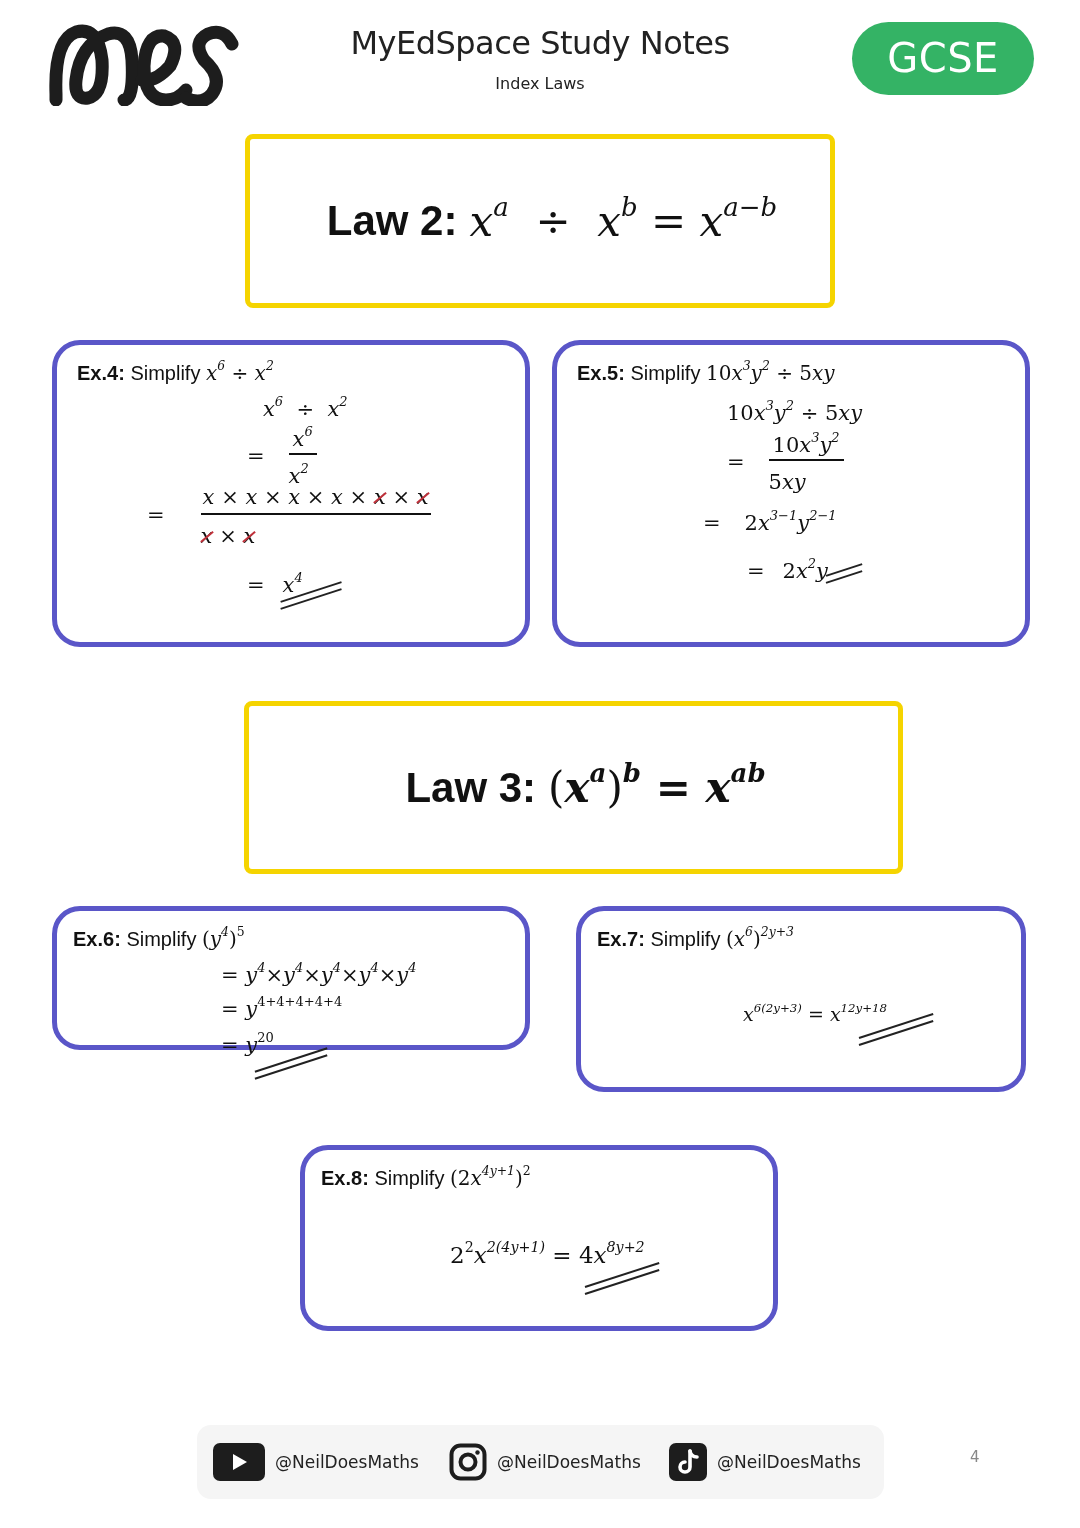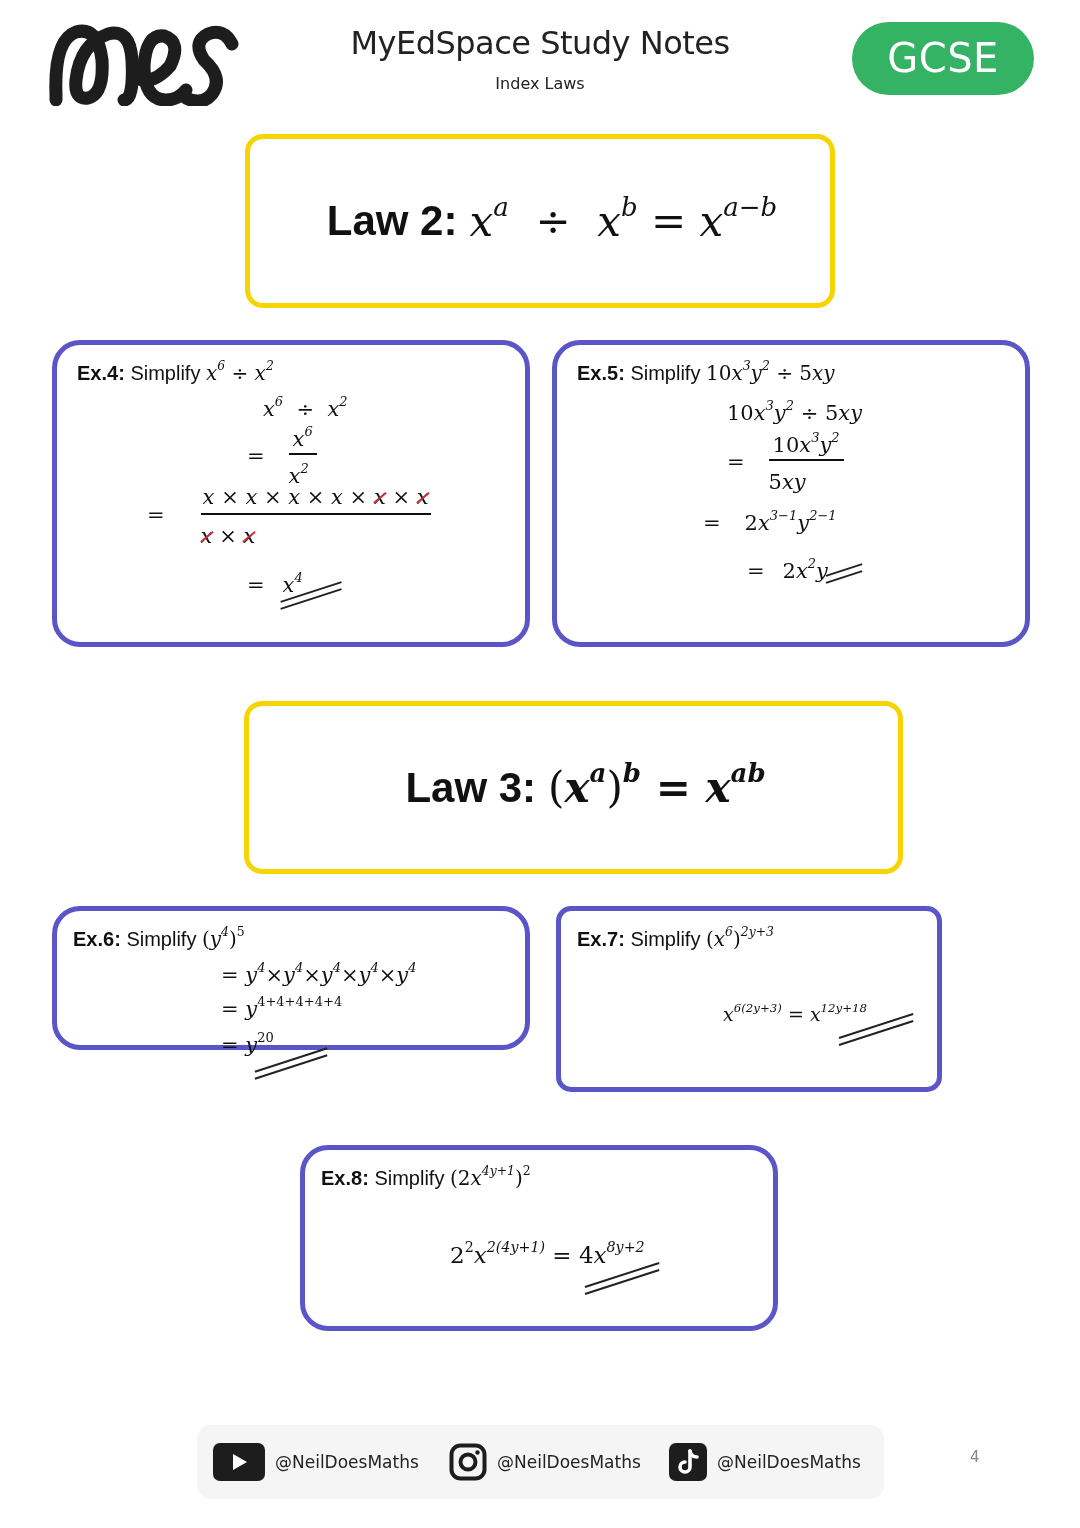--- a/index.html
+++ b/index.html
@@ -14,37 +14,37 @@
   .logo { position: absolute; left: 46px; top: 20px; width: 196px; height: 86px; }
   .title { position: absolute; left: 0; width: 1080px; top: 24px; text-align: center;
            font-family: "DejaVu Sans", sans-serif; font-size: 32px; color: #222; letter-spacing: -0.5px; }
   .subtitle { position: absolute; left: 0; width: 1080px; top: 74px; text-align: center;
               font-family: "DejaVu Sans", sans-serif; font-size: 16px; color: #222; }
   .badge { position: absolute; left: 852px; top: 22px; width: 182px; height: 73px;
            background: #34b365; border-radius: 37px; color: #fff; text-align: center;
            font-family: "DejaVu Sans", sans-serif; font-size: 40px; line-height: 73px; letter-spacing: 0.5px; }
 
   
-  .law { position: absolute; border: 5px solid #f5d400; border-radius: 18px; background: #fff;
+  .law { position: absolute; border: 5px solid #f5d400; border-radius: 8px; background: #fff;
          display: flex; align-items: center; justify-content: center; font-size: 42px; padding-left: 24px; }
   .law .lbl { font-family: "Liberation Sans", sans-serif; font-weight: bold; font-style: normal; margin-right: 12px; }
   .law2 { left: 245px; top: 134px; width: 590px; height: 174px; }
   .law3 { left: 244px; top: 701px; width: 659px; height: 173px; }
   .law3 .math { font-weight: bold; }
 
   
   .ex { position: absolute; border: 5px solid #5a56c8; border-radius: 28px; background: #fff; }
   .ex-title { position: absolute; left: 20px; top: 16px; font-size: 20px; white-space: nowrap; }
   .ex-title b { font-weight: bold; }
   .ex-title .math { font-size: 20px; }
   .line { position: absolute; white-space: nowrap; font-size: 21px; }
   .ex4 { left: 52px; top: 340px; width: 478px; height: 307px; }
   .ex5 { left: 552px; top: 340px; width: 478px; height: 307px; }
   .ex6 { left: 52px; top: 906px; width: 478px; height: 144px; }
-  .ex7 { left: 556px; top: 906px; width: 386px; height: 186px; border-radius: 15px; }
+  .ex7 { left: 576px; top: 906px; width: 450px; height: 186px; }
   .ex8 { left: 300px; top: 1145px; width: 478px; height: 186px; }
 
   .frac { display: inline-flex; flex-direction: column; align-items: flex-start; vertical-align: middle; }
   .frac .num { padding: 0 4px 2px 4px; border-bottom: 2px solid #111; }
   .frac .den { padding-top: 9px; }
   .cross { position: relative; display: inline-block; }
   .cross::after { content: ""; position: absolute; left: -2px; right: -2px; top: 50%;
                   height: 2px; background: #c0303a; transform: rotate(-40deg); }
 
   .dbl { position: absolute; width: 64px; height: 14px; }

